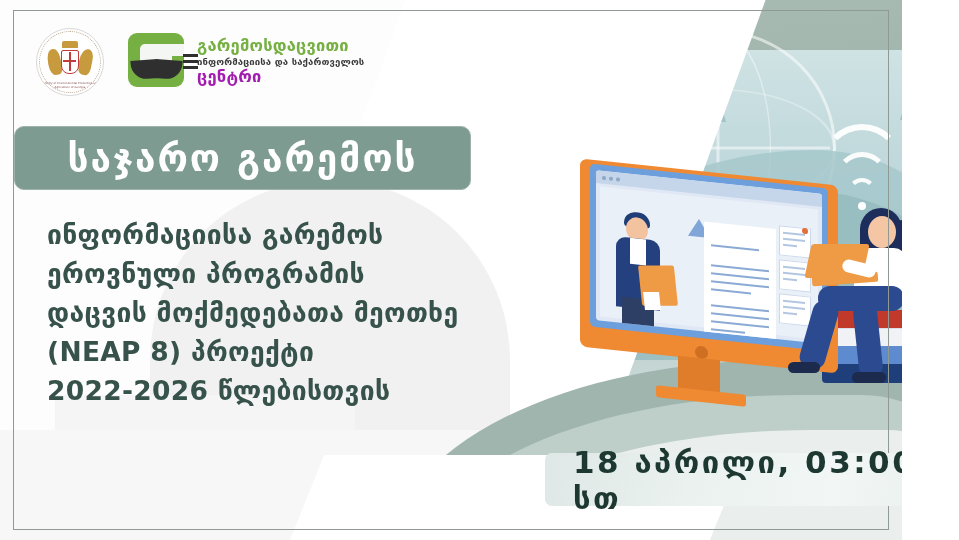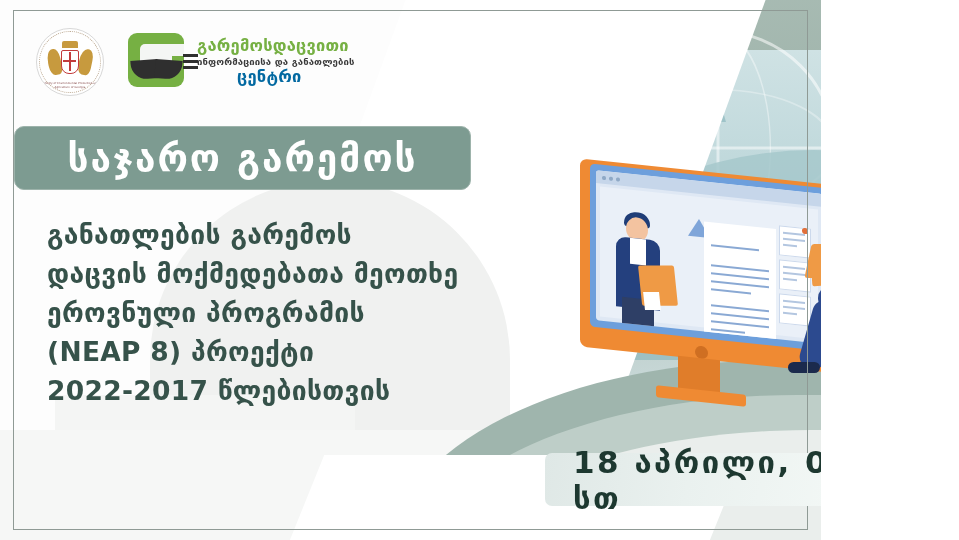--- a/index.html
+++ b/index.html
@@ -1,19 +1,19 @@
 <!DOCTYPE html>
 <html><head>
 <meta charset="utf-8">
 <style>
   html,body{margin:0;padding:0;background:#fff;}
   body{width:959px;height:540px;overflow:hidden;
        font-family:"DejaVu Sans","Liberation Sans",sans-serif;}
 
-  #poster{position:relative;width:821px;height:540px;overflow:hidden;background:#ffffff;}
+  #poster{position:relative;width:902px;height:540px;overflow:hidden;background:#ffffff;}
 
   
   .bg-white{position:absolute;inset:0;background:#fdfdfd;}
   .bg-right-photo{position:absolute;left:430px;top:0;width:529px;height:540px;
       background:linear-gradient(175deg,#a9bcb4 0%,#9db2a9 30%,#b9cbc6 55%,#cfdee0 75%,#e8f0f1 100%);}
   .bg-sky{position:absolute;left:560px;top:50px;width:399px;height:300px;
       background:linear-gradient(180deg,#cfe2e4 0%,#bfd8db 40%,#a9cacd 100%);
       border-radius:60px 0 0 0;}
   .bg-hill1{position:absolute;left:560px;top:150px;width:399px;height:200px;
       background:#a6c8cb;border-radius:70% 40% 0 0/90% 60% 0 0;opacity:.85;}
@@ -95,21 +95,21 @@
       background:#f4f6f4;}
   .eiec-mark .book-l{position:absolute;left:3px;top:27px;width:27px;height:19px;
       background:#2f2f2f;border-radius:0 0 0 16px;transform:rotate(-4deg);}
   .eiec-mark .book-r{position:absolute;left:27px;top:27px;width:27px;height:19px;
       background:#2f2f2f;border-radius:0 0 16px 0;transform:rotate(4deg);}
   .eiec-mark .bar{position:absolute;right:-10px;width:15px;height:3.4px;background:#2f2f2f;}
   .eiec-mark .b1{top:21px;} .eiec-mark .b2{top:27px;} .eiec-mark .b3{top:33px;}
   .eiec-text{line-height:1.12;}
   .eiec-l1{font-size:16.5px;font-weight:bold;color:#76b043;letter-spacing:.2px;}
   .eiec-l2{font-size:9.6px;font-weight:bold;color:#3a3a3a;letter-spacing:.1px;margin-top:1px;}
-  .eiec-l3{font-size:16.5px;font-weight:bold;color:#0369a1;letter-spacing:.2px;margin-top:1px;margin-left:40px;}
+  .eiec-l3{font-size:16.5px;font-weight:bold;color:#a21caf;letter-spacing:.2px;margin-top:1px;}
 
   
   .title-banner{position:absolute;left:14px;top:126px;width:455px;height:62px;
       background:#7d9b91;border-radius:10px;border:1.5px solid #9db3ab;
       display:flex;align-items:center;justify-content:center;}
   .title-banner span{font-size:37px;font-weight:bold;color:#ffffff;letter-spacing:2px;}
 
   
   .headline{position:absolute;left:47px;top:216px;width:420px;color:#36524a;}
   .headline div{font-size:26.5px;font-weight:bold;line-height:1.47;letter-spacing:.3px;
@@ -340,35 +340,35 @@
         <span class="notch"></span>
         <span class="notch2"></span>
         <span class="book-l"></span>
         <span class="book-r"></span>
         <span class="bar b1"></span>
         <span class="bar b2"></span>
         <span class="bar b3"></span>
       </div>
       <div class="eiec-text">
         <div class="eiec-l1">გარემოსდაცვითი</div>
-        <div class="eiec-l2">ინფორმაციისა და განათლების</div>
+        <div class="eiec-l2">ინფორმაციისა და საქართველოს</div>
         <div class="eiec-l3">ცენტრი</div>
       </div>
     </div>
   </div>
 
   <div class="title-banner">
     <span>საჯარო გარემოს</span>
   </div>
 
   <div class="headline">
-    <div>განათლების გარემოს</div>
+    <div>ინფორმაციისა გარემოს</div>
+    <div>ეროვნული პროგრამის</div>
     <div>დაცვის მოქმედებათა მეოთხე</div>
-    <div>ეროვნული პროგრამის</div>
     <div>(NEAP 8) პროექტი</div>
-    <div>2022-2017 წლებისთვის</div>
+    <div>2022-2026 წლებისთვის</div>
   </div>
 
   <div class="date-band">
     <span>18 აპრილი, 03:00 სთ</span>
   </div>
 
 </div>
 
 </body></html>

